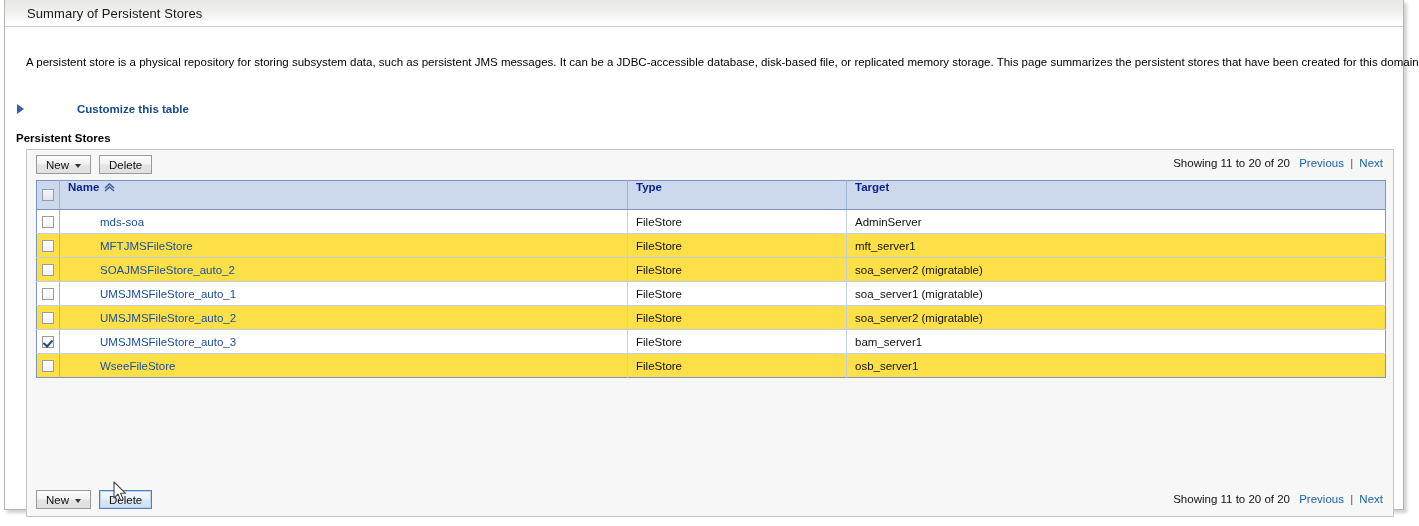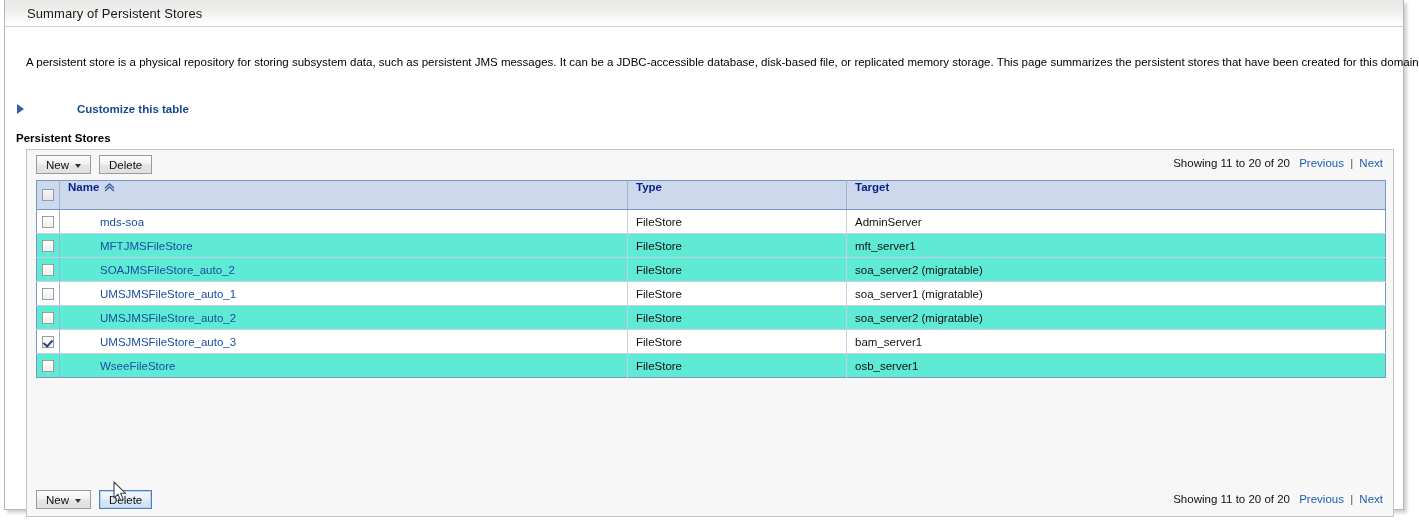--- a/index.html
+++ b/index.html
@@ -228,21 +228,21 @@
     border-bottom: 1px solid #c3cfe3;
     border-right: 1px solid #c3cfe3;
     color: #111111;
     vertical-align: middle;
     box-sizing: border-box;
     overflow: hidden;
     white-space: nowrap;
   }
   table.data td:last-child { border-right: none; }
   table.data tr.odd td { background: #ffffff; }
-  table.data tr.even td { background: #5eead4; }
+  table.data tr.even td { background: #fde047; }
   table.data tr:last-child td { border-bottom: none; }
 
   td.cbcol, th.cbcol {
     border-right: 1px solid #9fb3d4 !important;
   }
 
   a.rowlink {
     color: #1a4fa0;
     text-decoration: none;
     cursor: pointer;

